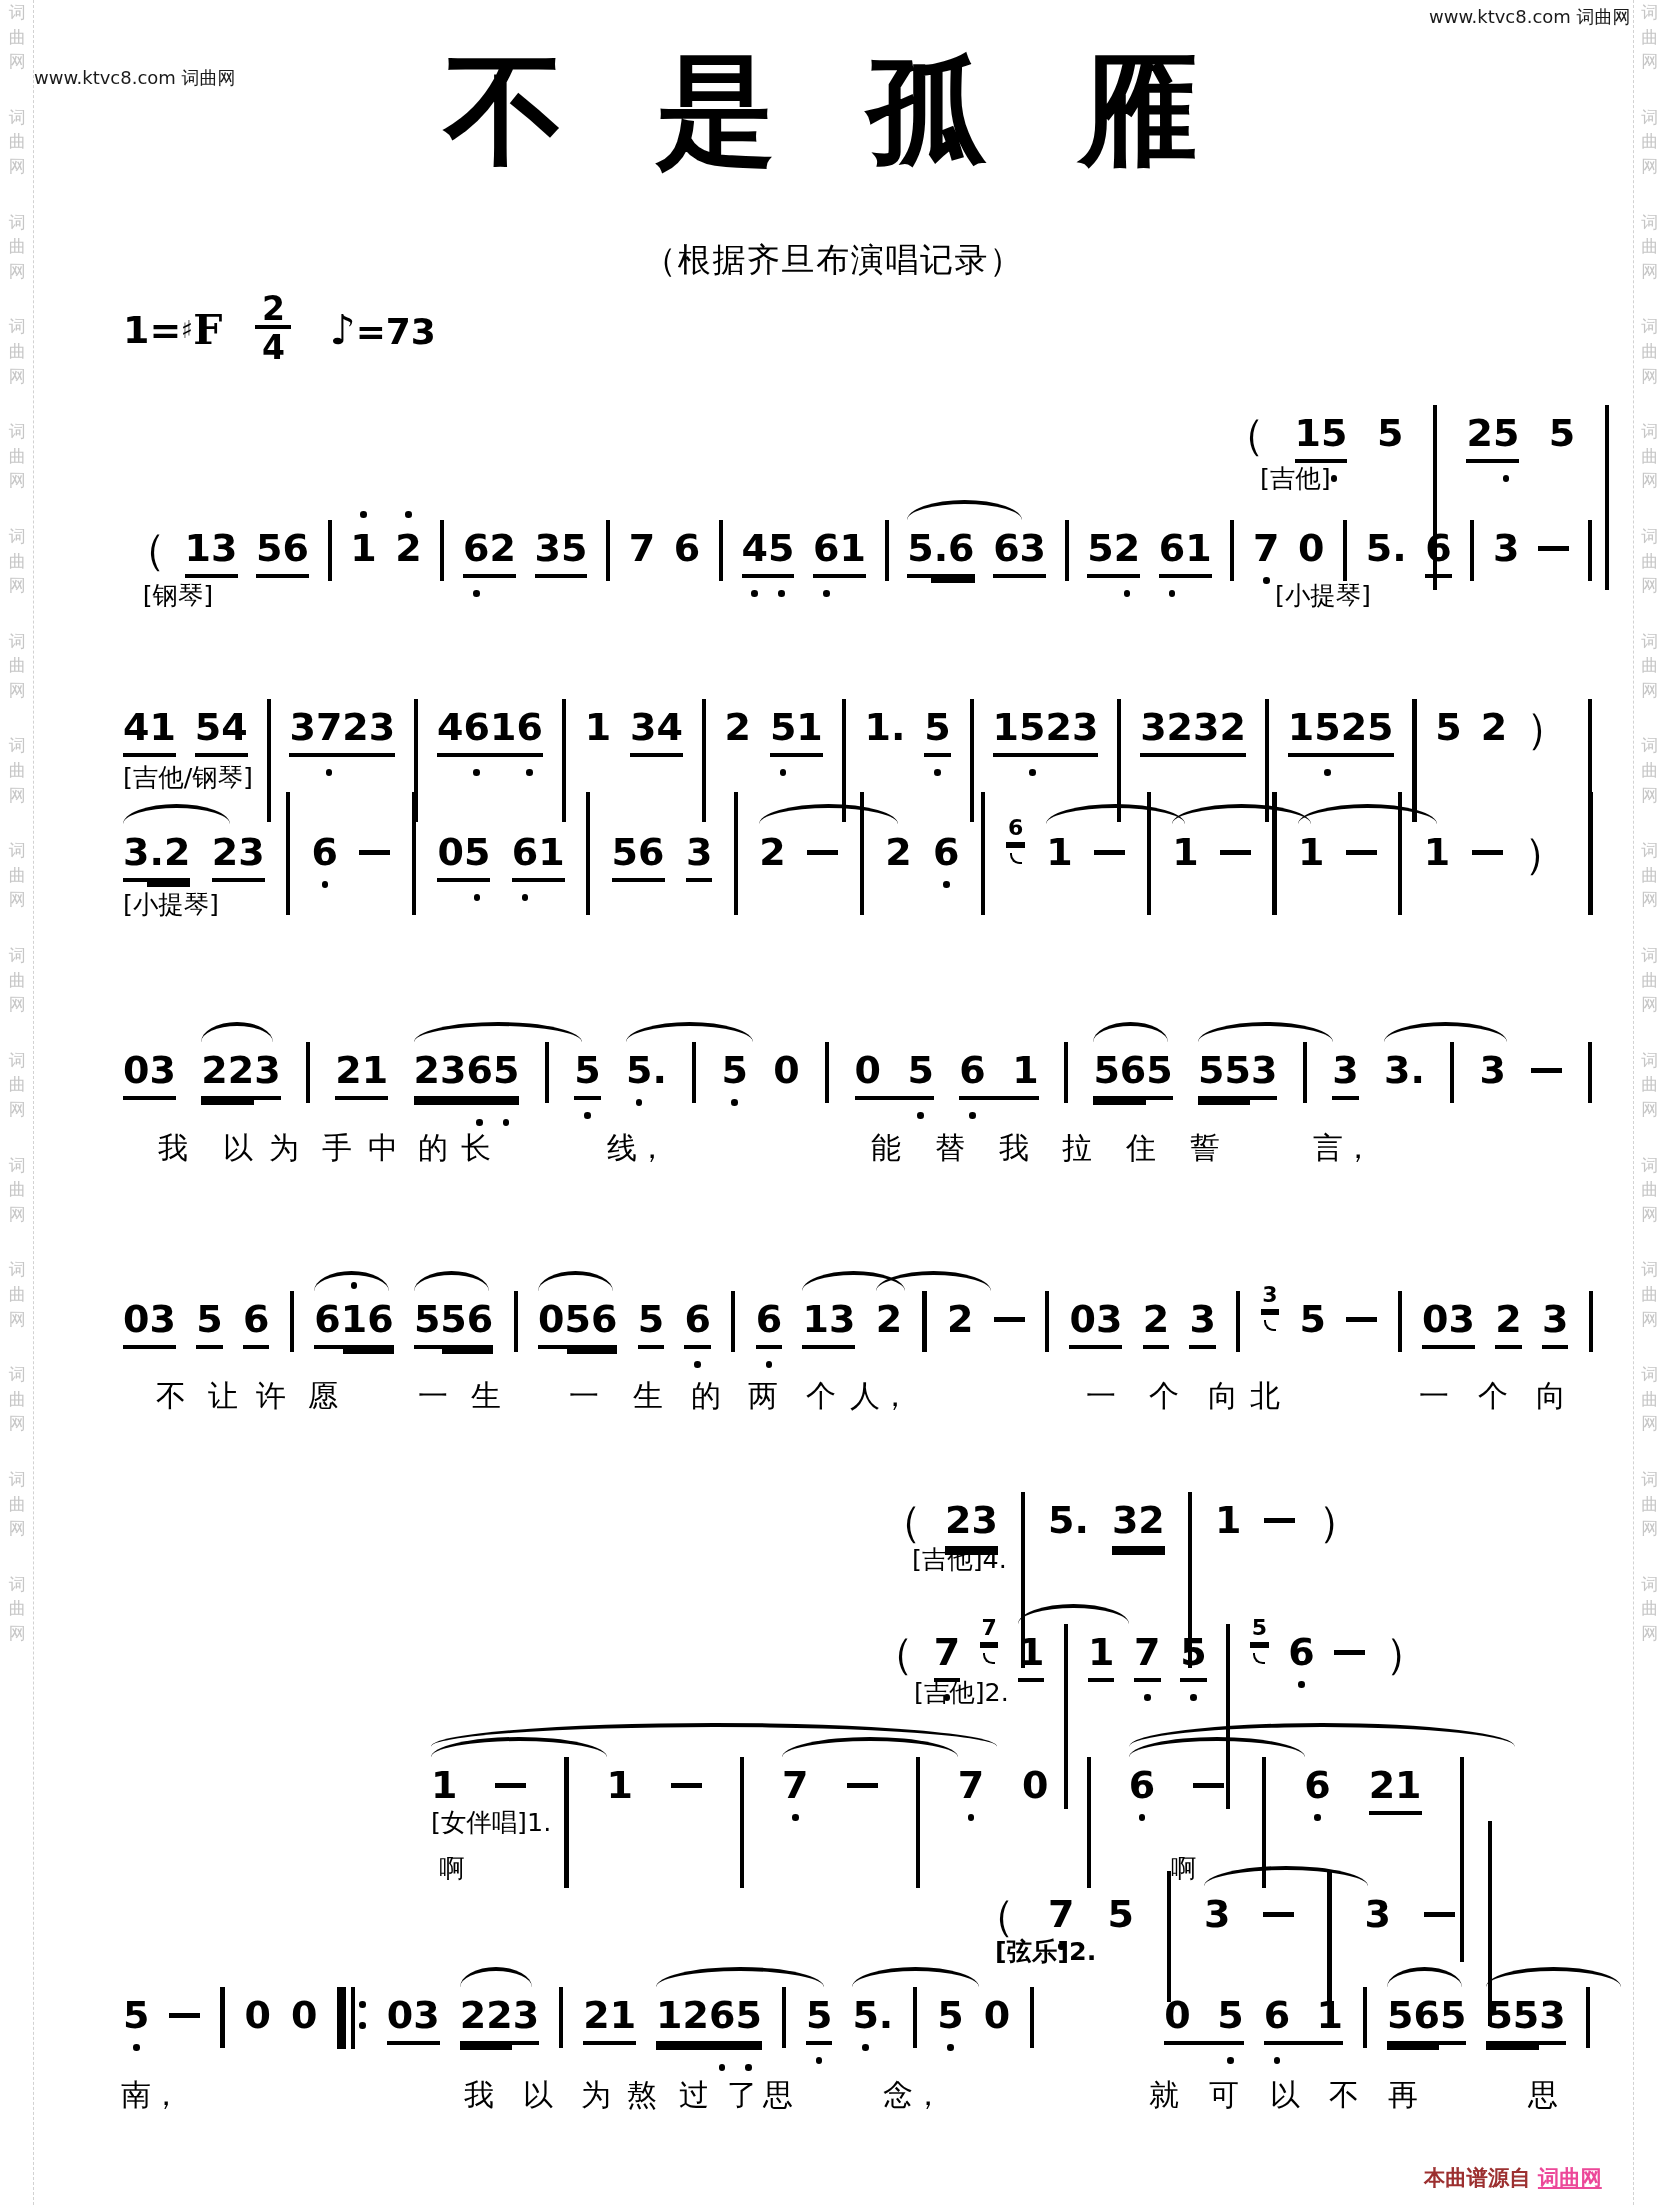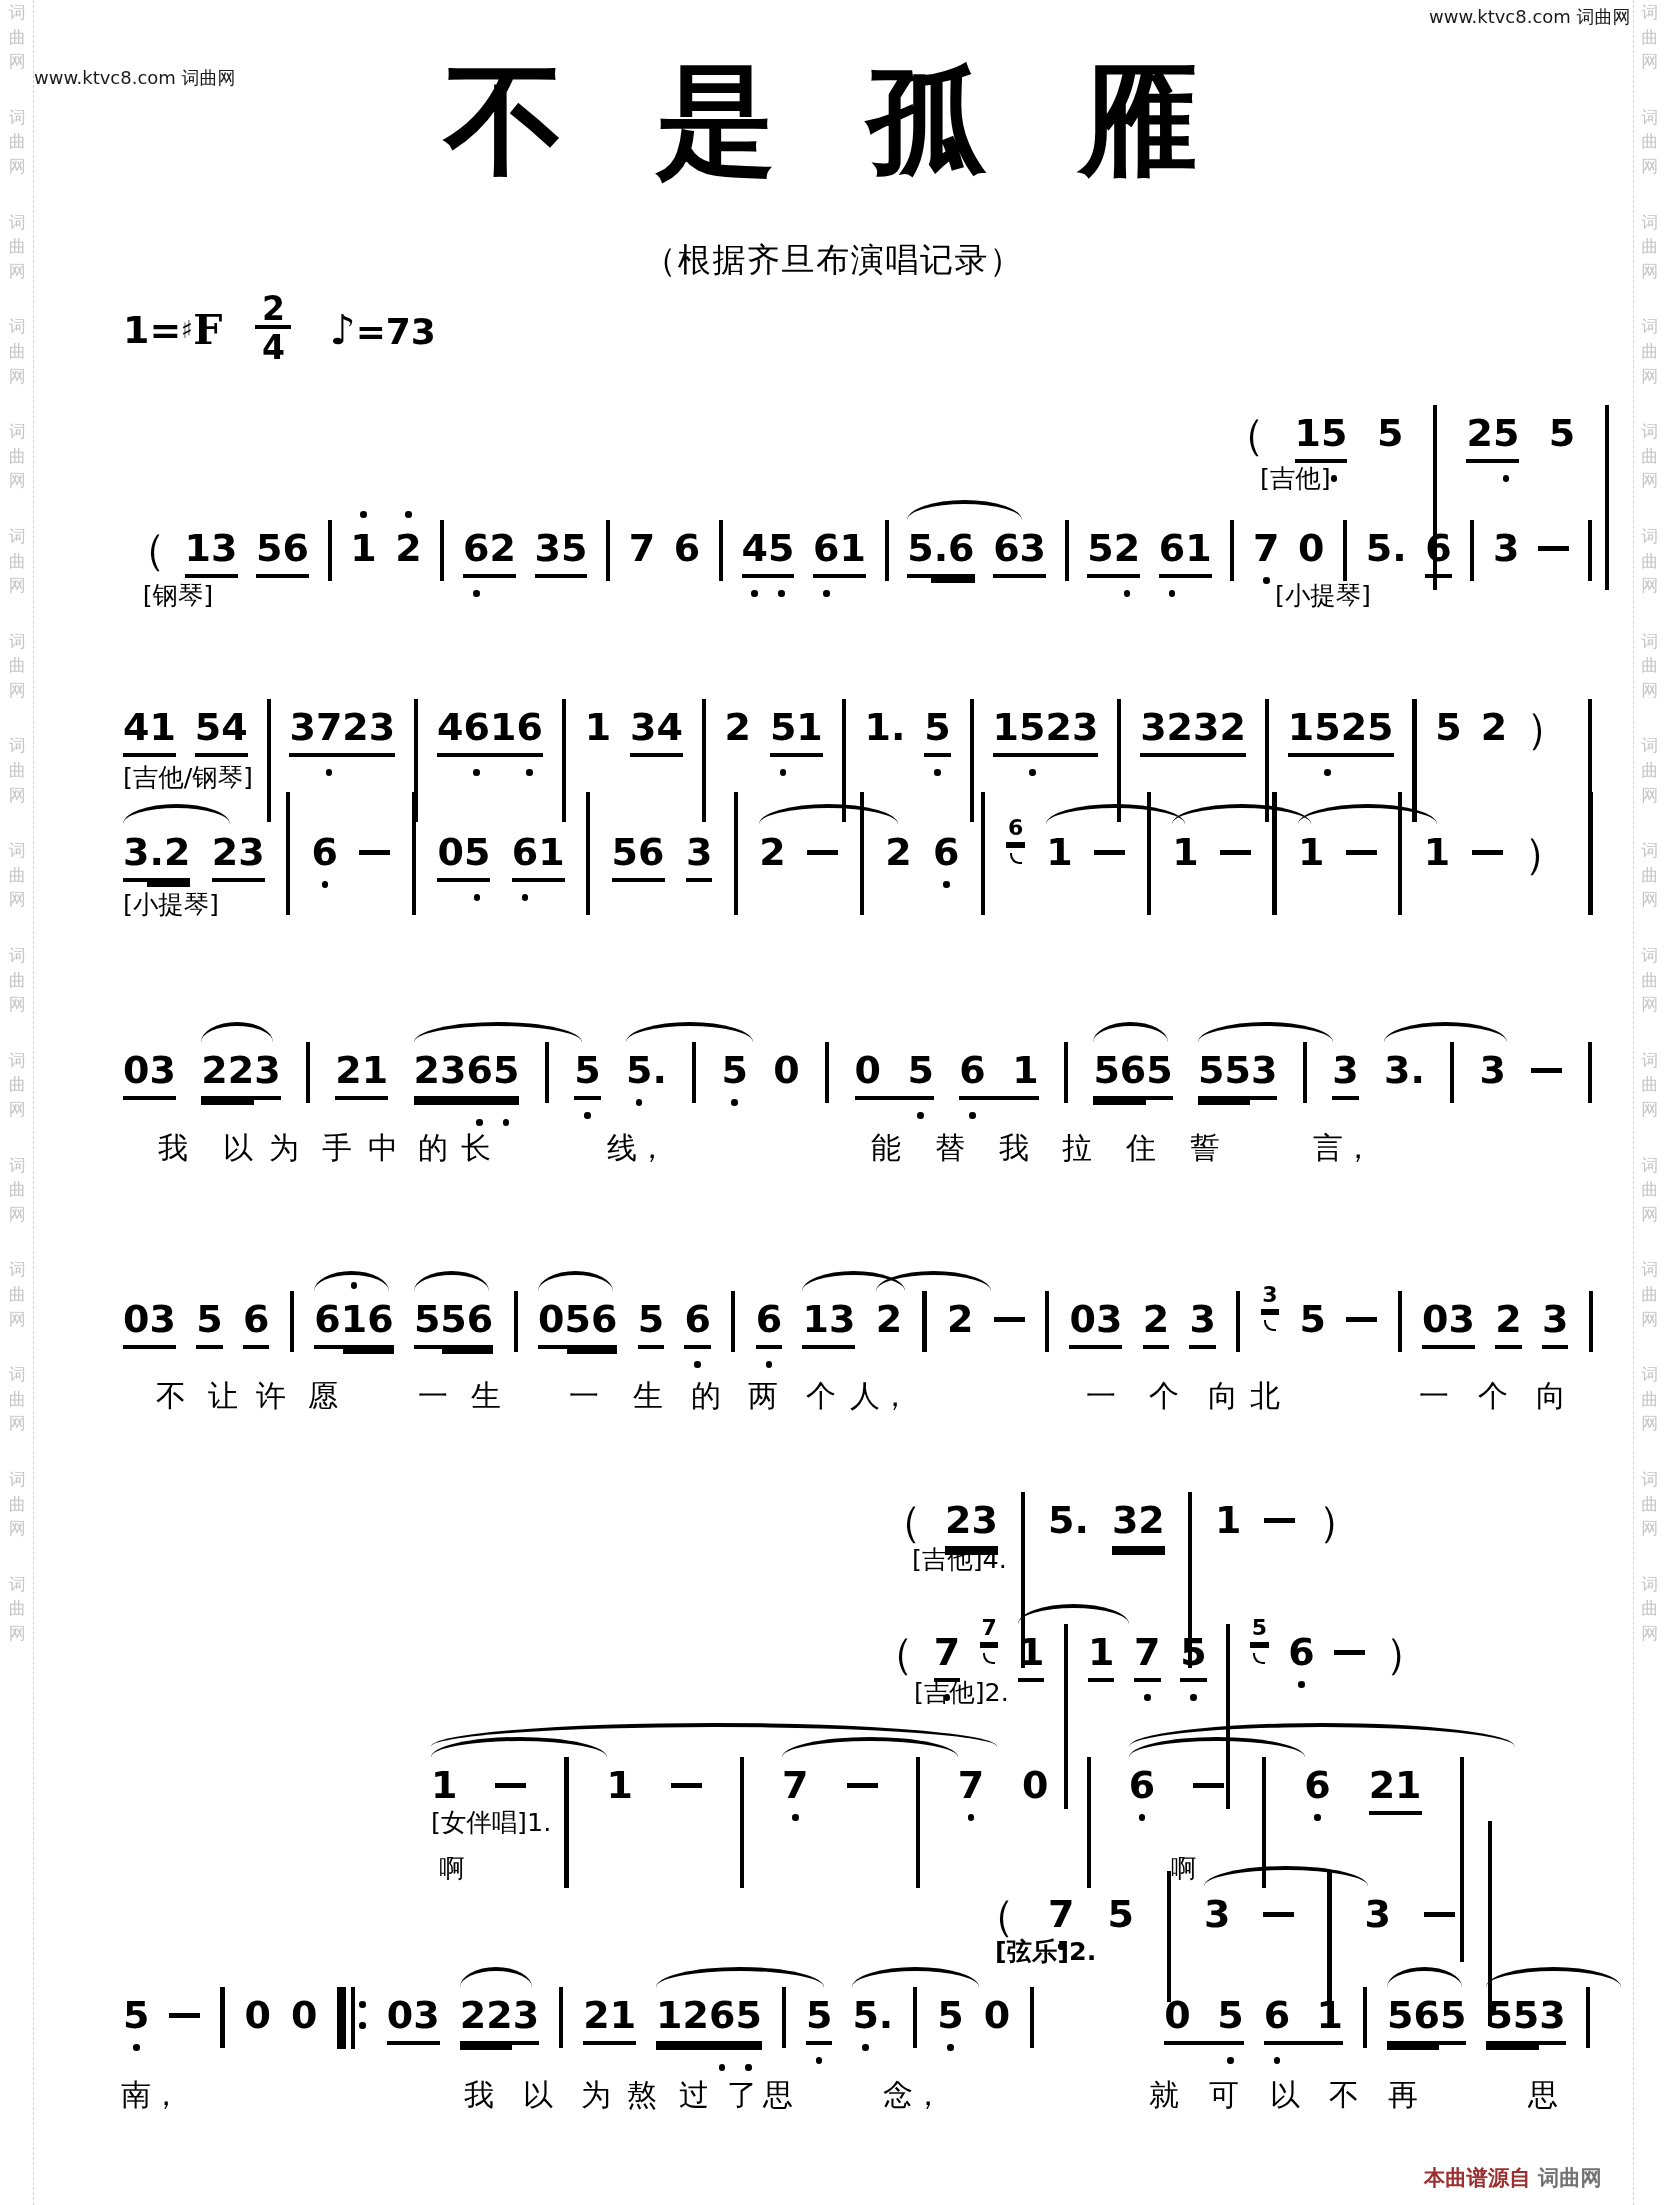--- a/index.html
+++ b/index.html
@@ -8,21 +8,21 @@
   
   .wm-col{position:absolute;top:0;bottom:0;width:28px;color:#c6c6c6;font-size:17px;
           text-align:center;line-height:24.6px;}
   .wm-col.left{left:3.3px;} .wm-col.right{right:3.3px;}
   .wm-dash{position:absolute;top:0;bottom:0;border-left:1.6px dashed #d2d2d2;}
   .wm-dash.left{left:33px;} .wm-dash.right{right:33px;}
   .wm-group{margin-bottom:31px;}
   .wm-url{position:absolute;font-size:18px;color:#1a1a1a;white-space:nowrap;}
   .wm-url.tl{left:34px;top:66px;} .wm-url.tr{left:1429px;top:4.9px;}
   
-  .title{position:absolute;left:0;right:0;top:56px;text-align:center;
+  .title{position:absolute;left:0;right:0;top:46px;text-align:center;
          font-family:"DejaVu Serif",serif;font-weight:bold;font-size:120px;line-height:128px;
          letter-spacing:24.6px;}
   .subtitle{position:absolute;left:0;right:0;top:238px;text-align:center;font-size:33px;
             font-weight:500;letter-spacing:1.6px;}
   .credits{position:absolute;left:1306px;top:226px;font-size:31px;line-height:45px;white-space:nowrap;}
   .credit-row{display:flex;justify-content:space-between;min-width:246px;}
   .keyline{position:absolute;left:123px;top:292px;display:flex;align-items:center;font-weight:bold;}
   .keybase{font-size:38px;} .sharp{font-size:24.6px;vertical-align:14.8px;}
   .keyF{font-family:"DejaVu Serif",serif;font-size:41px;}
   .frac{display:inline-block;text-align:center;margin-left:33px;margin-right:38px;}
@@ -509,17 +509,17 @@
       <span class="lyr" style="left: 1149px;">就</span>
       <span class="lyr" style="left: 1209px;">可</span>
       <span class="lyr" style="left: 1270px;">以</span>
       <span class="lyr" style="left: 1329px;">不</span>
       <span class="lyr" style="left: 1388px;">再</span>
       <span class="lyr" style="left: 1528px;">思</span>
     </div>
 
   <div class="source">
     <span style="color: rgb(156, 48, 48);">本曲谱源自</span>
-    <span style="color: #737373;">词曲网</span>
+    <span style="color: #ec4899; text-decoration: underline;">词曲网</span>
   </div>
 
 </div>
 
 
 </body></html>

